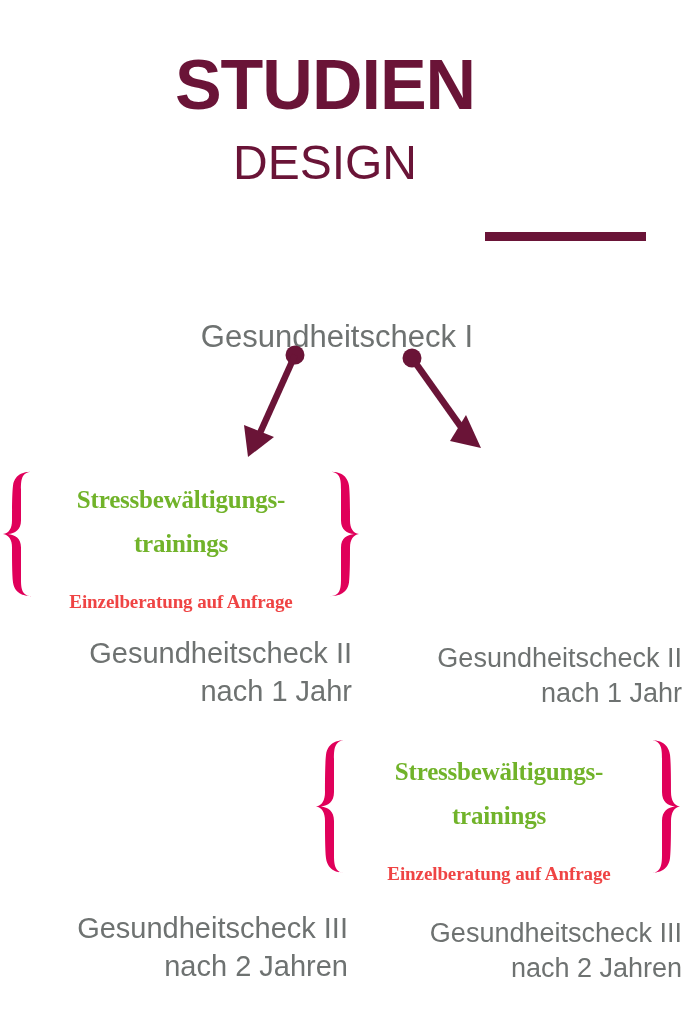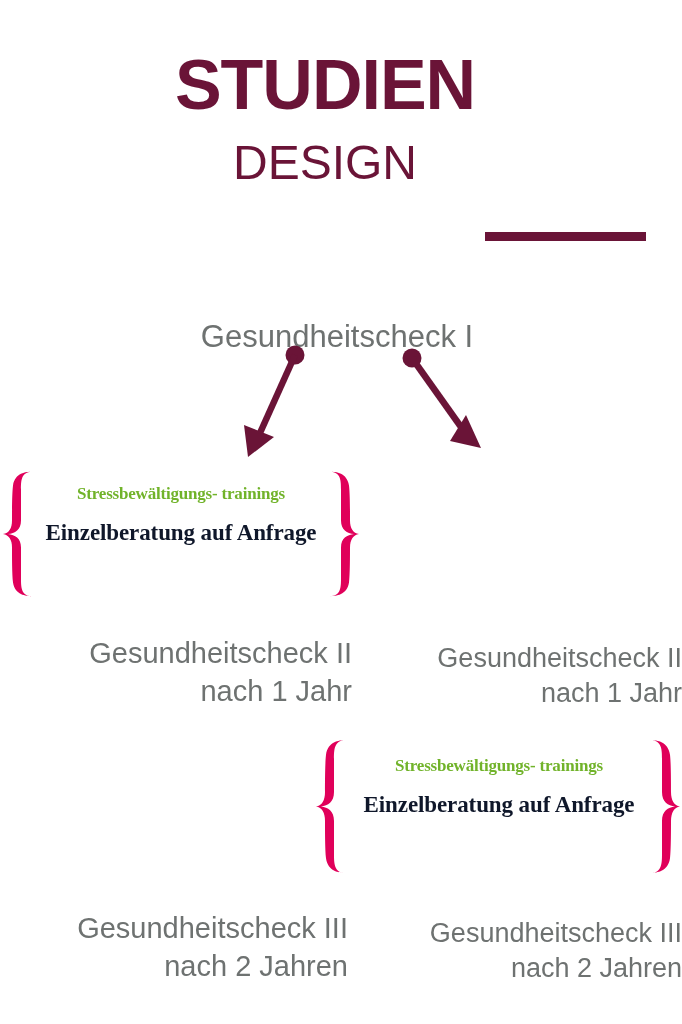--- a/index.html
+++ b/index.html
@@ -133,32 +133,32 @@
     position: absolute;
     top: 0;
     left: 0;
     width: 100%;
     text-align: center;
   }
   .training-title {
     color: #71b32a;
     font-family: "Liberation Serif", serif;
     font-weight: 700;
-    font-size: 17px;
-    line-height: 31px;
+    font-size: 25px;
+    line-height: 44px;
     letter-spacing: -0.2px;
   }
   .training-sub {
-    color: #0f172a;
+    color: #ef4444;
     font-family: "Liberation Serif", serif;
     font-weight: 700;
-    font-size: 23px;
+    font-size: 19px;
     line-height: 23px;
     letter-spacing: -0.1px;
-    margin-top: 12px;
+    margin-top: 24px;
   }
 
   
   #brace-group-1 {
     left: 0px;
     top: 466px;
     width: 360px;
     height: 136px;
   }
   #brace-group-1 .brace-left  { left: -1px; }

